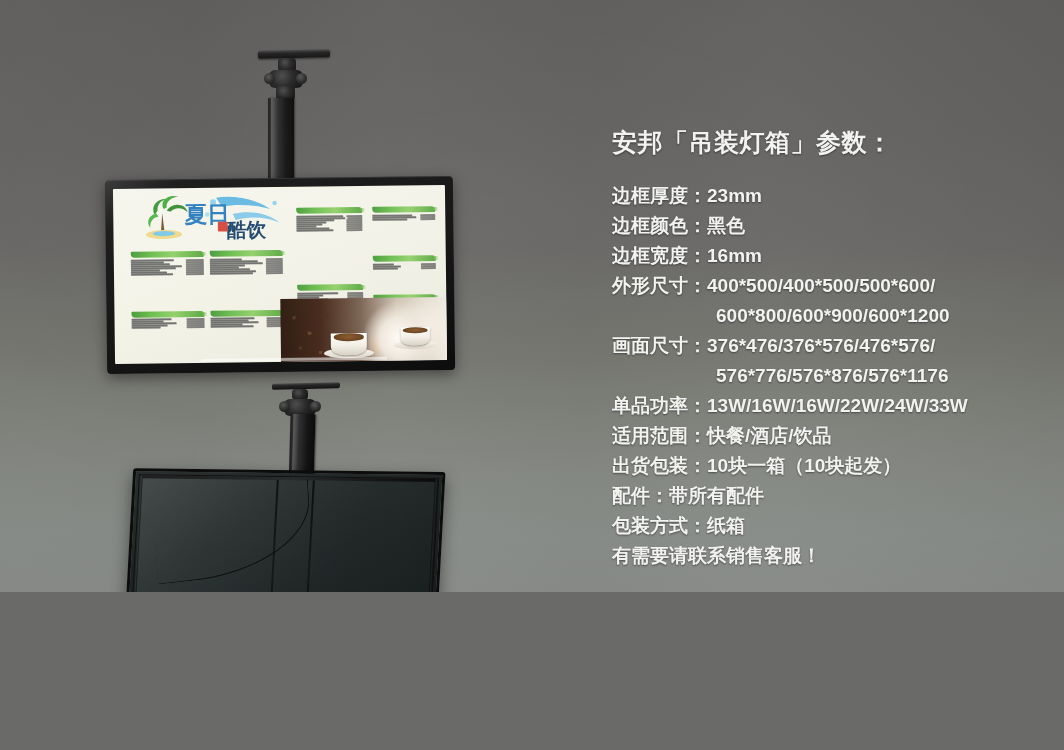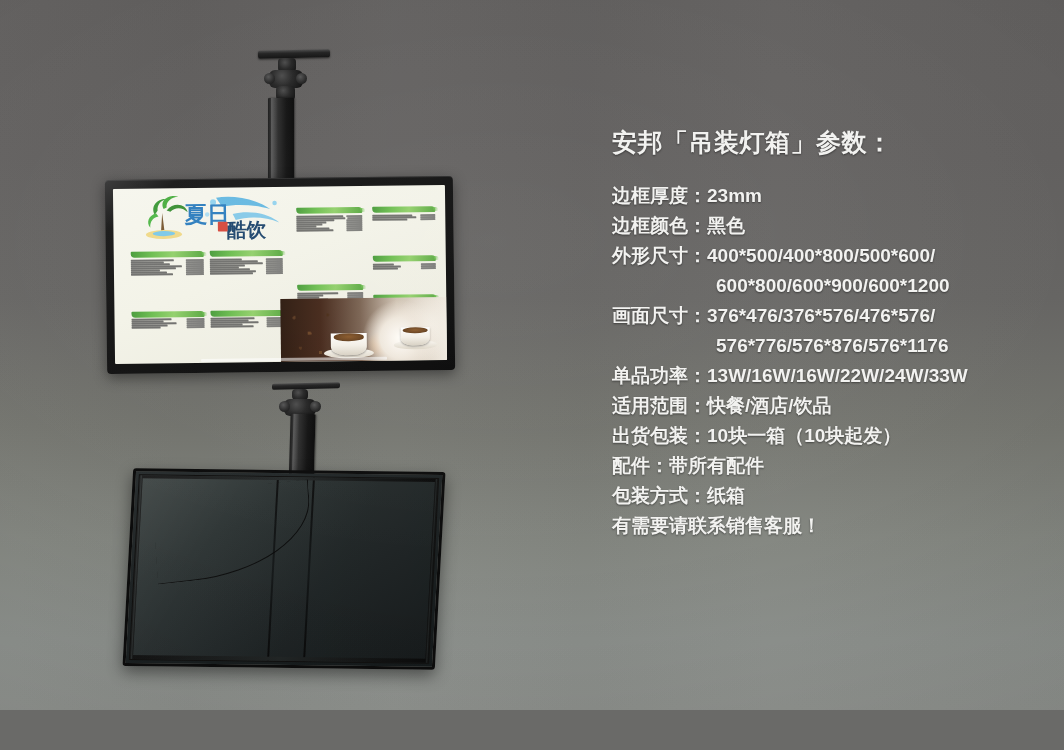--- a/index.html
+++ b/index.html
@@ -4,21 +4,21 @@
 <title>安邦吊装灯箱参数</title>
 <style>
   html, body {
     margin: 0;
     padding: 0;
     background: #6a6a68;
   }
   #stage {
     position: relative;
     width: 1064px;
-    height: 710px;
+    height: 592px;
     overflow: hidden;
     font-family: "Liberation Sans", "DejaVu Sans", sans-serif;
     background:
       linear-gradient(to bottom,
         #615f5e 0%,
         #636160 22%,
         #676664 42%,
         #74756f 60%,
         #838680 76%,
         #8c908c 90%,
@@ -570,21 +570,22 @@
     </div>
   </div>
 
   <div id="bg-vignette"></div>
 
   <div id="spec-panel">
     <h1 id="spec-title">安邦「吊装灯箱」参数：</h1>
     <div id="spec-lines">
         <div class="spec-line">边框厚度：23mm</div>
         <div class="spec-line">边框颜色：黑色</div>
-        <div class="spec-line">外形尺寸：400*500/400*800/500*600/</div>
+        <div class="spec-line">边框宽度：16mm</div>
+        <div class="spec-line">外形尺寸：400*500/400*500/500*600/</div>
         <div class="spec-line indent">600*800/600*900/600*1200</div>
         <div class="spec-line">画面尺寸：376*476/376*576/476*576/</div>
         <div class="spec-line indent">576*776/576*876/576*1176</div>
         <div class="spec-line">单品功率：13W/16W/16W/22W/24W/33W</div>
         <div class="spec-line">适用范围：快餐/酒店/饮品</div>
         <div class="spec-line">出货包装：10块一箱（10块起发）</div>
         <div class="spec-line">配件：带所有配件</div>
         <div class="spec-line">包装方式：纸箱</div>
         <div class="spec-line">有需要请联系销售客服！</div>
       </div>

